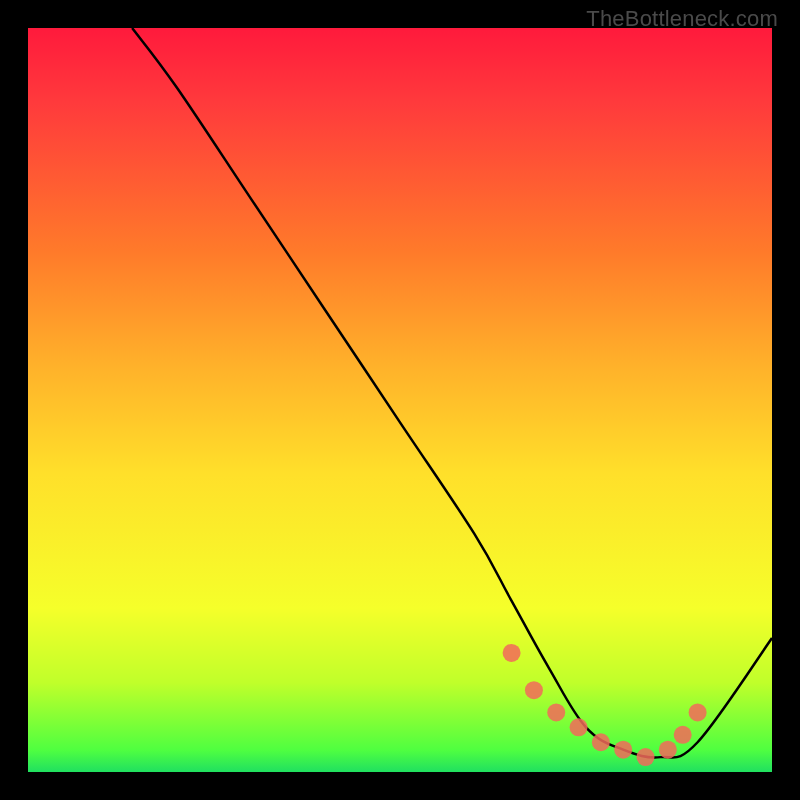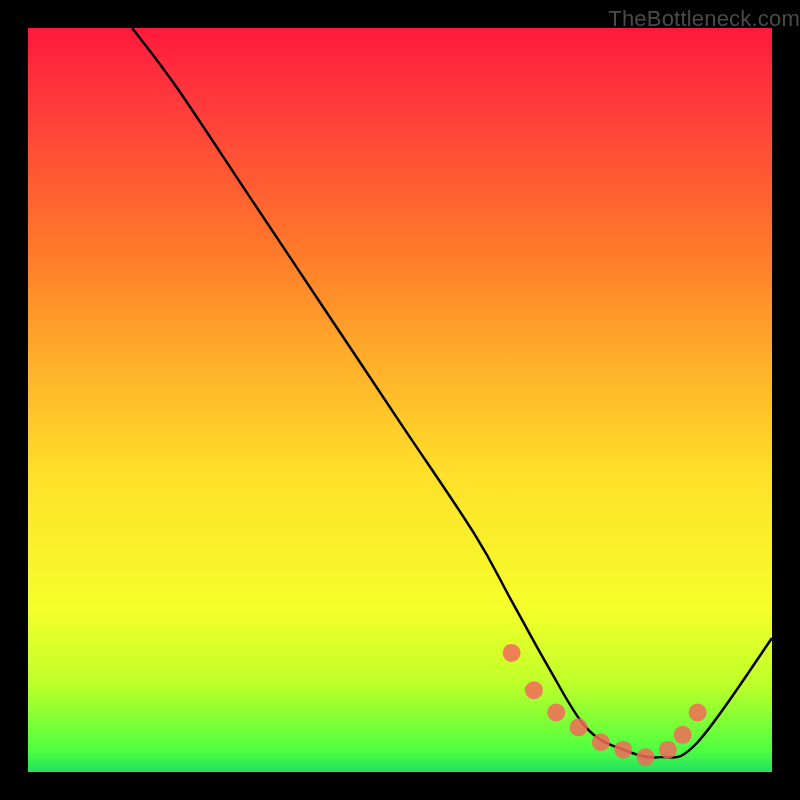--- a/index.html
+++ b/index.html
@@ -33,21 +33,21 @@
       #ffe02a 60%,
       #f5ff2a 78%,
       #c0ff2a 88%,
       #50ff40 97%,
       #20e060 100%
     );
   }
   .watermark {
     position: absolute;
     top: 6px;
-    right: 0;
+    right: 22px;
     color: #4a4a4a;
     font-size: 22px;
     font-weight: 500;
     letter-spacing: 0.2px;
     user-select: none;
   }
   svg.curve {
     position: absolute;
     left: 0;
     top: 0;

